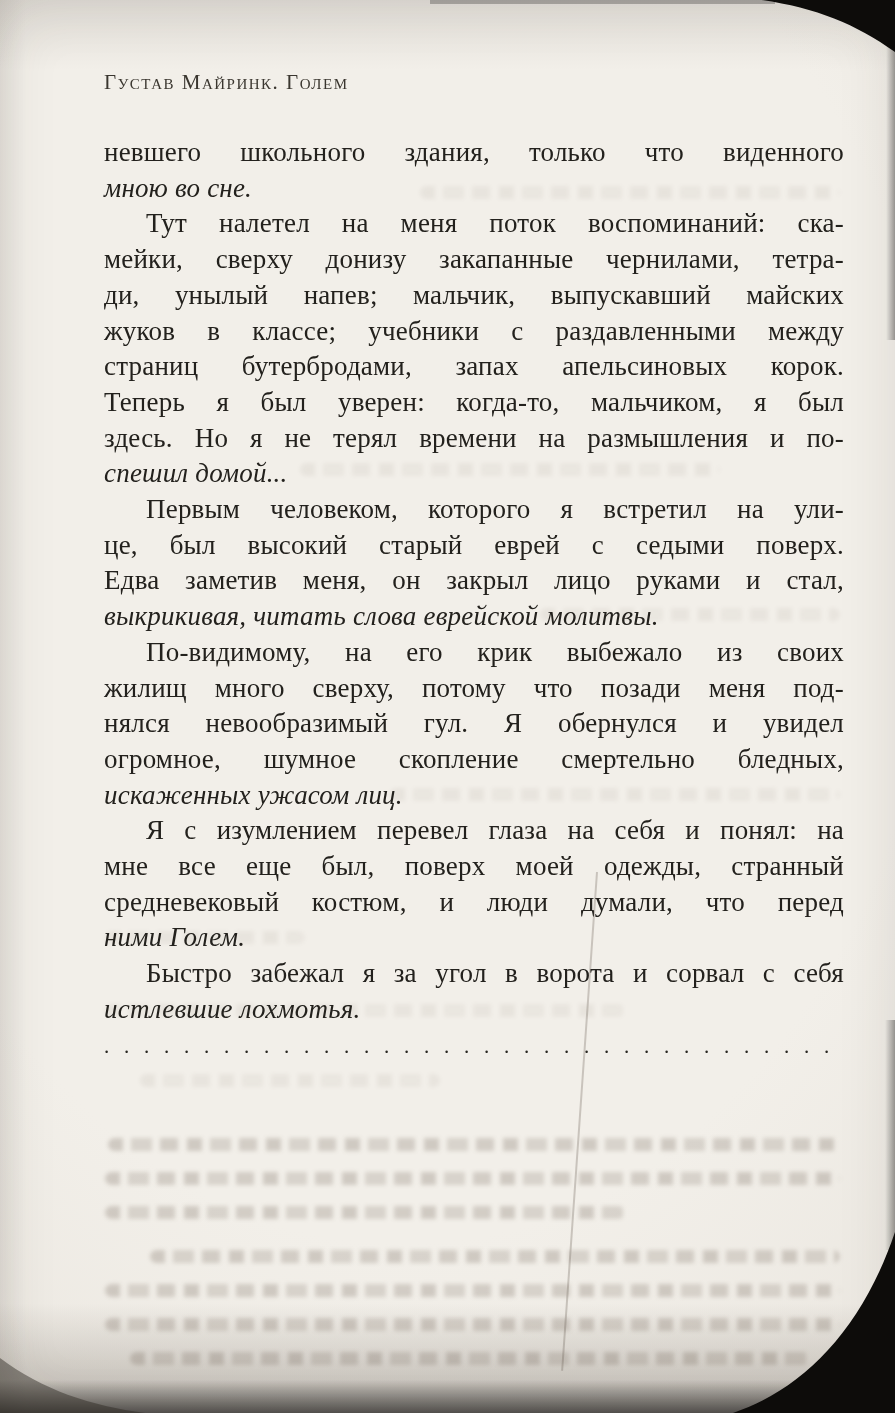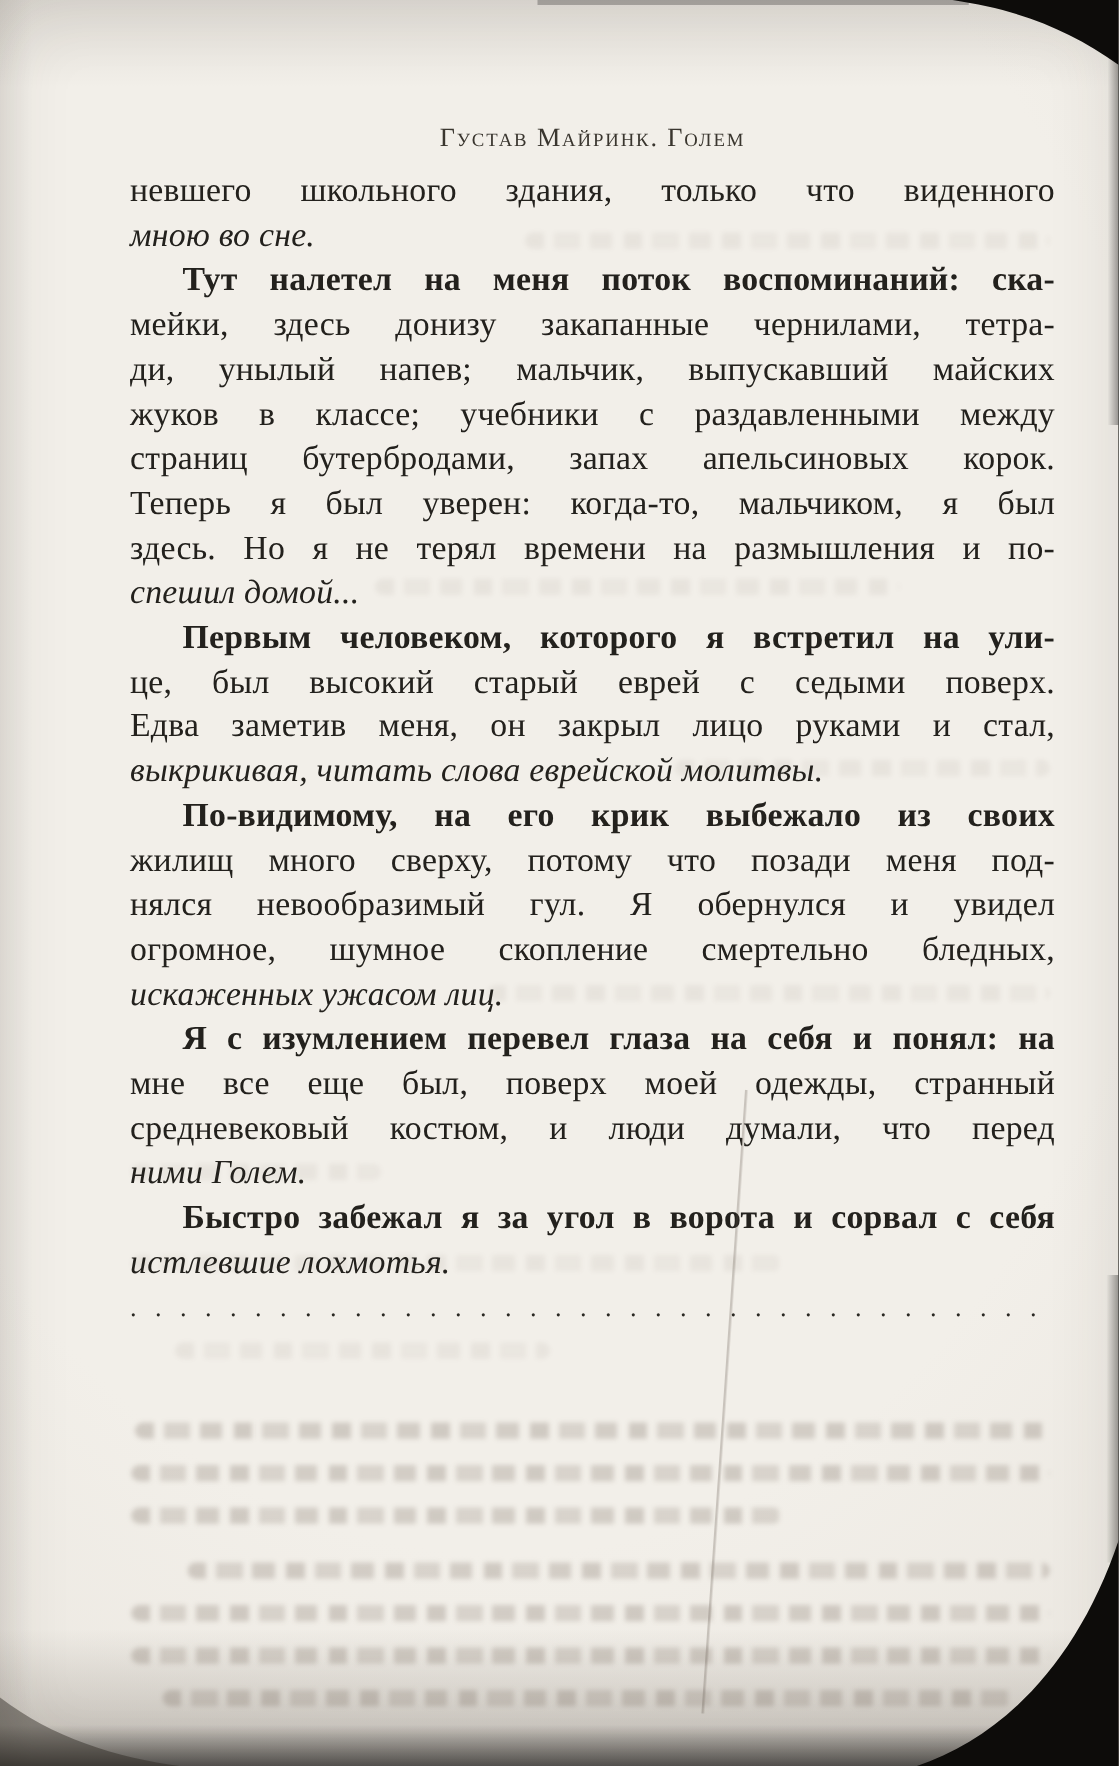--- a/index.html
+++ b/index.html
@@ -16,30 +16,30 @@
       linear-gradient(90deg, rgba(60,50,40,0.07) 0px, rgba(60,50,40,0.0) 26px),
       linear-gradient(0deg, rgba(60,50,40,0.28) 0px, rgba(60,50,40,0.0) 110px),
       radial-gradient(120% 100% at 45% 38%, #f2efe9 50%, #eae6df 78%, #d9d4cb 100%);
   }
   .page::after{
     content:"";position:absolute;inset:0;pointer-events:none;
     box-shadow:inset 0 0 60px rgba(60,50,40,0.12);
   }
   .header{
     position:absolute;top:70px;left:104px;width:740px;
-    text-align:center;font-size:21px;letter-spacing:1.5px;
-    font-variant-caps:small-caps;color:#3a362f;margin-top:28px;
+    text-align:left;font-size:21px;letter-spacing:1.5px;
+    font-variant-caps:small-caps;color:#3a362f;
   }
   .body-text{
     position:absolute;top:135px;left:104px;width:740px;
     font-size:27px;line-height:35.7px;color:#23211d;letter-spacing:0.2px;
   }
   .para{margin:0;}
   .line{text-align:justify;text-align-last:justify;white-space:normal;}
-  .line.first{text-indent:42px;font-weight:bold;}
+  .line.first{text-indent:42px;}
   .line.last{text-align-last:left;font-style:italic;}
   .dots{
     margin-top:1px;white-space:nowrap;overflow:hidden;width:740px;
     font-size:21px;word-spacing:7.5px;color:#2a2823;letter-spacing:1px;
   }
   
   .ghost{
     position:absolute;height:13px;border-radius:7px;filter:blur(2px);
     background:repeating-linear-gradient(90deg,
       rgba(112,98,86,0.50) 0px, rgba(112,98,86,0.50) 15px,
@@ -75,21 +75,21 @@
   <div class="header">Густав Майринк. Голем</div>
 
   <div class="body-text">
     <div>
         <div class="para">
           <div class="line">невшего школьного здания, только что виденного</div>
           <div class="line last">мною во сне.</div>
         </div>
         <div class="para">
           <div class="line first">Тут налетел на меня поток воспоминаний: ска-</div>
-          <div class="line">мейки, здесь донизу закапанные чернилами, тетра-</div>
+          <div class="line">мейки, сверху донизу закапанные чернилами, тетра-</div>
           <div class="line">ди, унылый напев; мальчик, выпускавший майских</div>
           <div class="line">жуков в классе; учебники с раздавленными между</div>
           <div class="line">страниц бутербродами, запах апельсиновых корок.</div>
           <div class="line">Теперь я был уверен: когда-то, мальчиком, я был</div>
           <div class="line">здесь. Но я не терял времени на размышления и по-</div>
           <div class="line last">спешил домой...</div>
         </div>
         <div class="para">
           <div class="line first">Первым человеком, которого я встретил на ули-</div>
           <div class="line">це, был высокий старый еврей с седыми поверх.</div>

